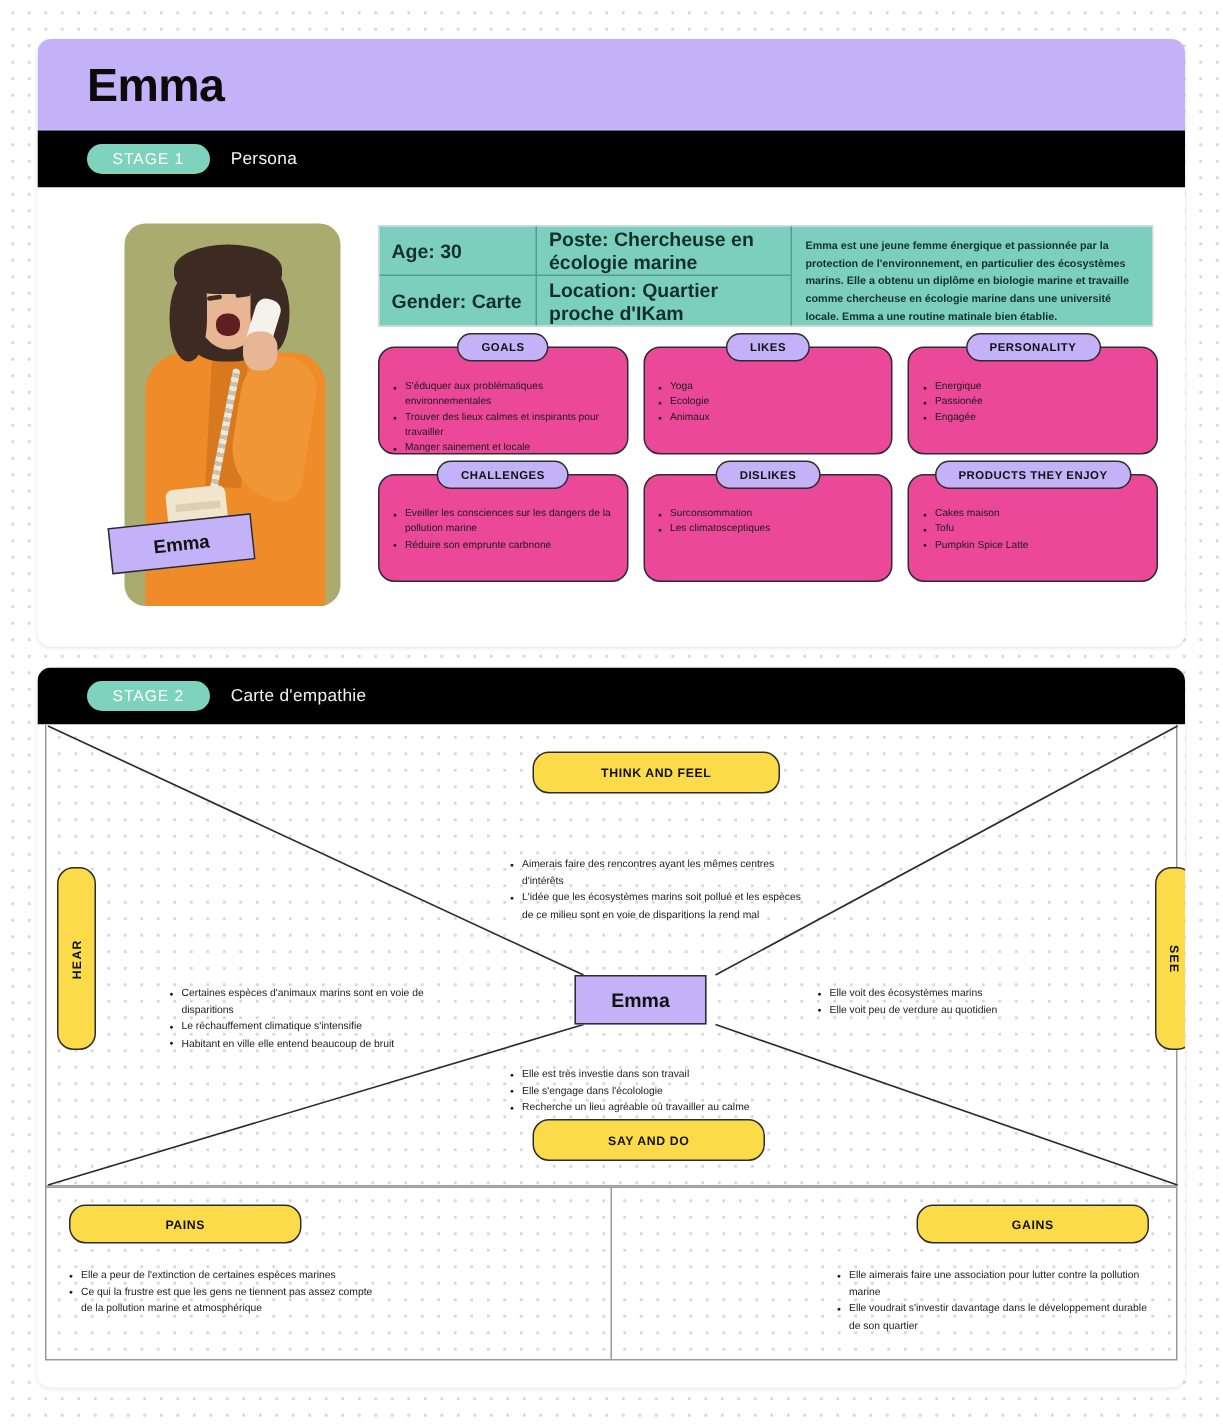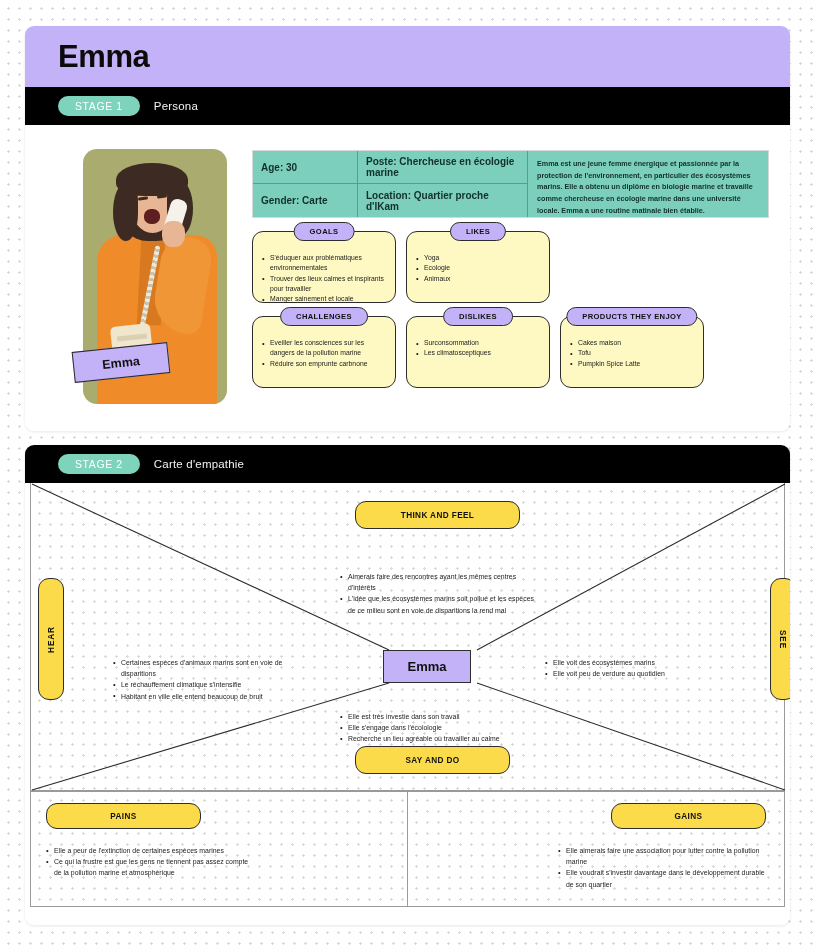--- a/index.html
+++ b/index.html
@@ -123,39 +123,39 @@
   }
 
   
   .infotable {
     position: absolute; left: 227px; top: 25px; width: 517px; height: 68px;
     display: flex; border: 1px solid #d8d8d8;
   }
   .it-left { display: flex; flex-direction: column; width: 275px; }
   .it-row { display: flex; flex: 1; }
   .it-cell {
-    background: #7ccfbd; color: #11302c; font-size: 10px; font-weight: 700;
+    background: #7ccfbd; color: #11302c; font-size: 13px; font-weight: 700;
     display: flex; align-items: center; padding: 0 8px;
     border-right: 1px solid #4f9f91; border-bottom: 1px solid #4f9f91;
   }
   .it-cell.c1 { width: 105px; }
   .it-cell.c2 { width: 170px; }
   .it-row:last-child .it-cell { border-bottom: none; }
   .it-desc {
     flex: 1; background: #7ccfbd; color: #11302c;
     font-size: 7.2px; font-weight: 700; line-height: 1.62; padding: 7px 10px 7px 9px;
   }
 
   
   .grid { position: absolute; left: 227px; top: 106px; width: 520px; }
   .row { display: flex; gap: 10px; margin-bottom: 13px; }
   .ibox {
-    position: relative; background: #fef9c3;
+    position: relative; background: #ec4899;
     border: 1.3px solid #2d2d2d; border-radius: 11px;
-    width: 144px; height: 72px; padding: 17px 9px 6px 9px;
+    width: 167px; height: 72px; padding: 17px 9px 6px 9px;
   }
   .ibox-title {
     position: absolute; left: 50%; transform: translateX(-50%); top: -10px;
     background: #c3b2f7; border: 1.3px solid #2d2d2d; border-radius: 14px;
     font-size: 7.6px; font-weight: 700; color: #111; letter-spacing: .35px;
     padding: 4px 15px; white-space: nowrap;
   }
   .ibox ul { list-style: none; margin-top: 4px; }
   .ibox li {
     font-size: 6.8px; color: #1b1b1b; line-height: 1.52;
@@ -273,20 +273,28 @@
             </ul>
           </div>
           <div class="ibox">
             <div class="ibox-title">LIKES</div>
             <ul>
               <li>Yoga</li>
               <li>Ecologie</li>
               <li>Animaux</li>
             </ul>
           </div>
+          <div class="ibox">
+            <div class="ibox-title">PERSONALITY</div>
+            <ul>
+              <li>Energique</li>
+              <li>Passionée</li>
+              <li>Engagée</li>
+            </ul>
+          </div>
         </div>
         <div class="row">
           <div class="ibox">
             <div class="ibox-title">CHALLENGES</div>
             <ul>
               <li>Eveiller les consciences sur les dangers de la pollution marine</li>
               <li>Réduire son emprunte carbnone</li>
             </ul>
           </div>
           <div class="ibox">

